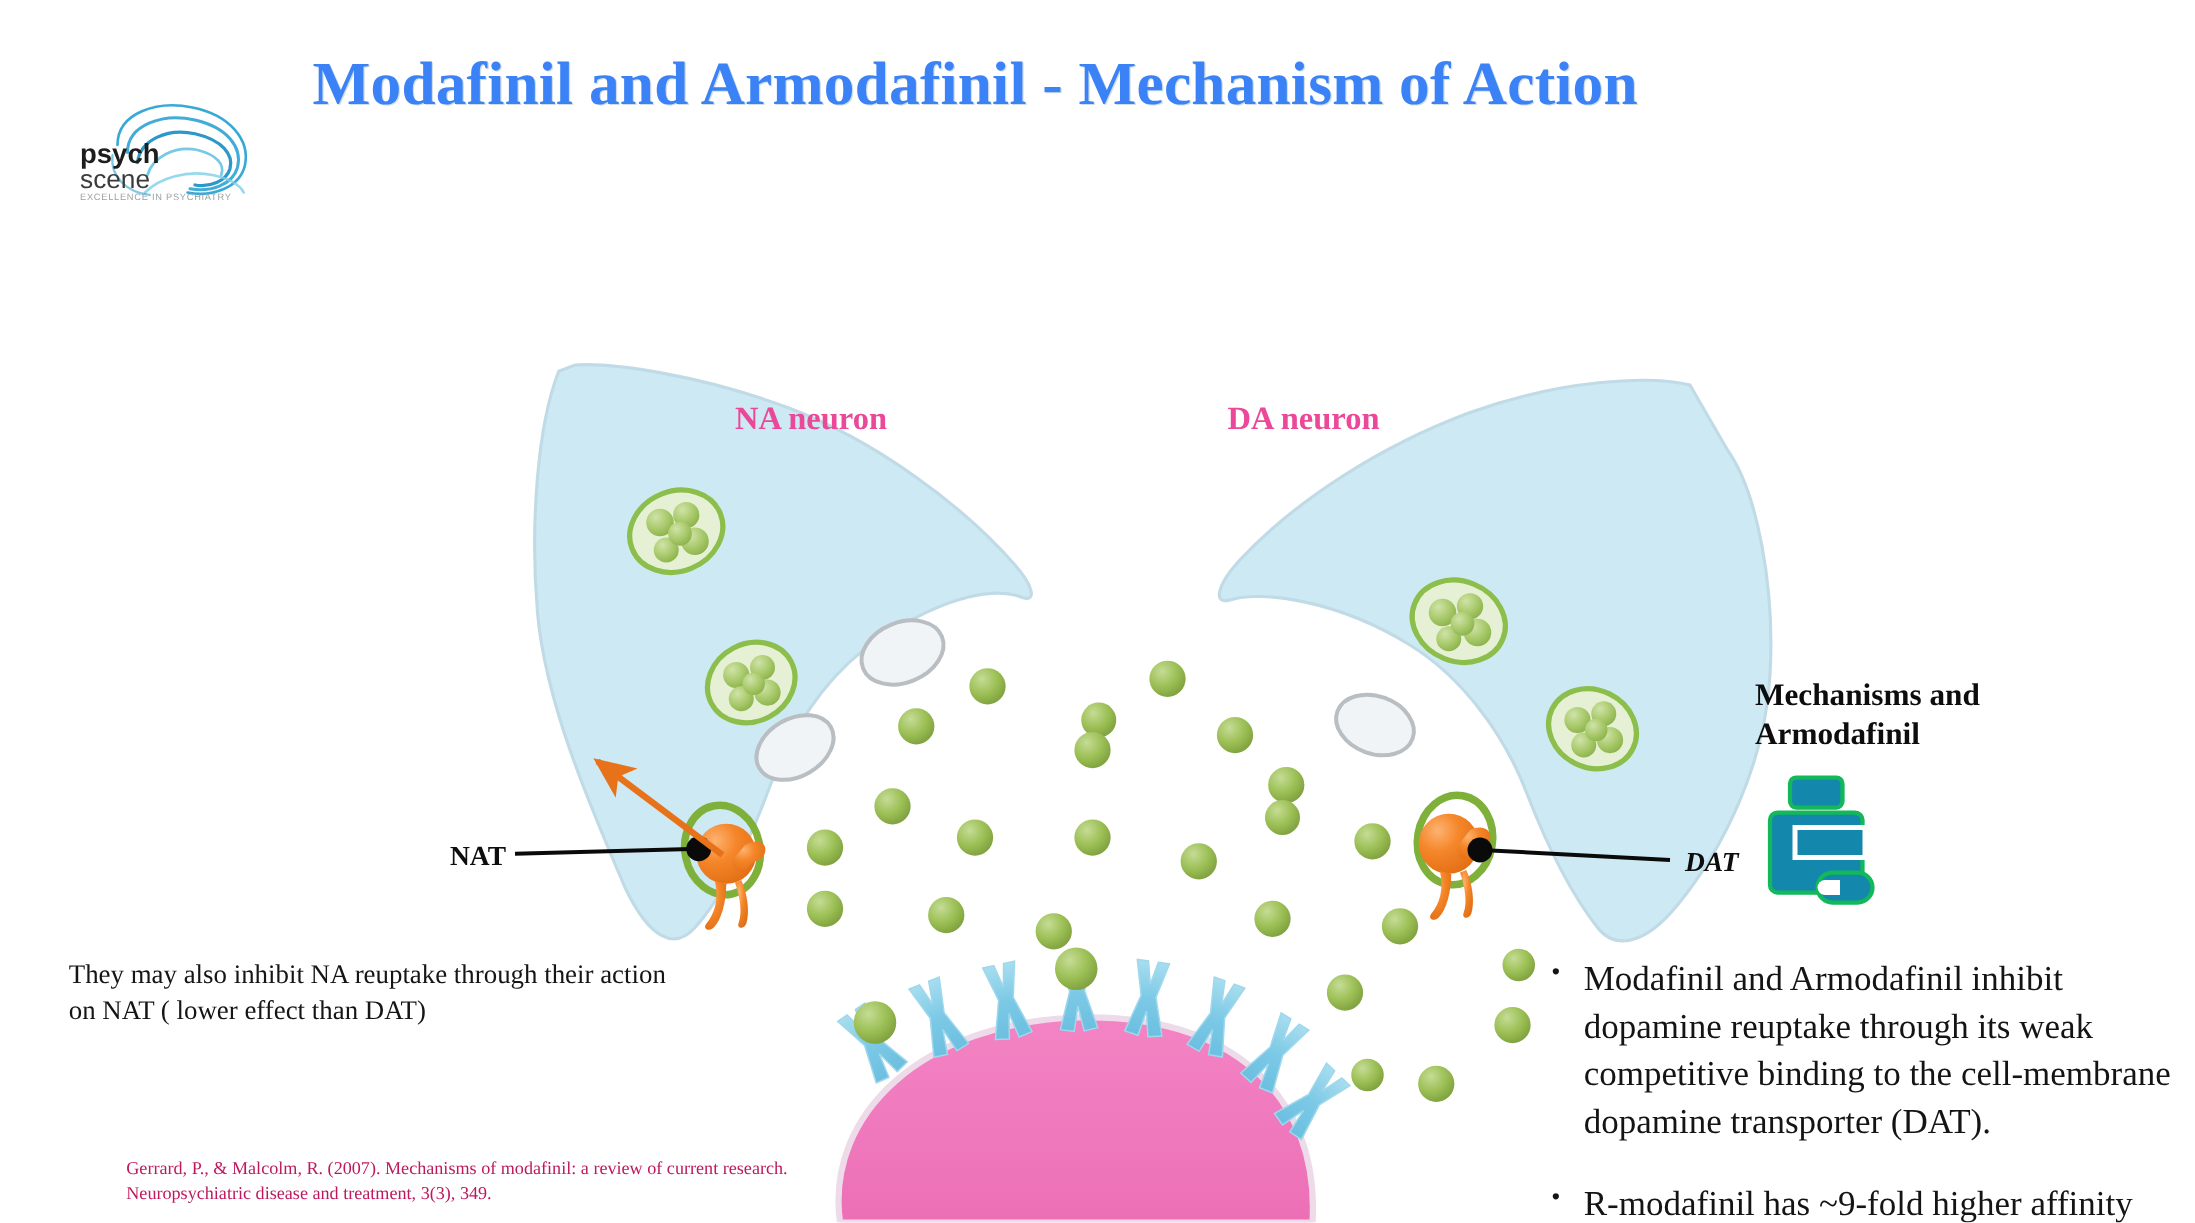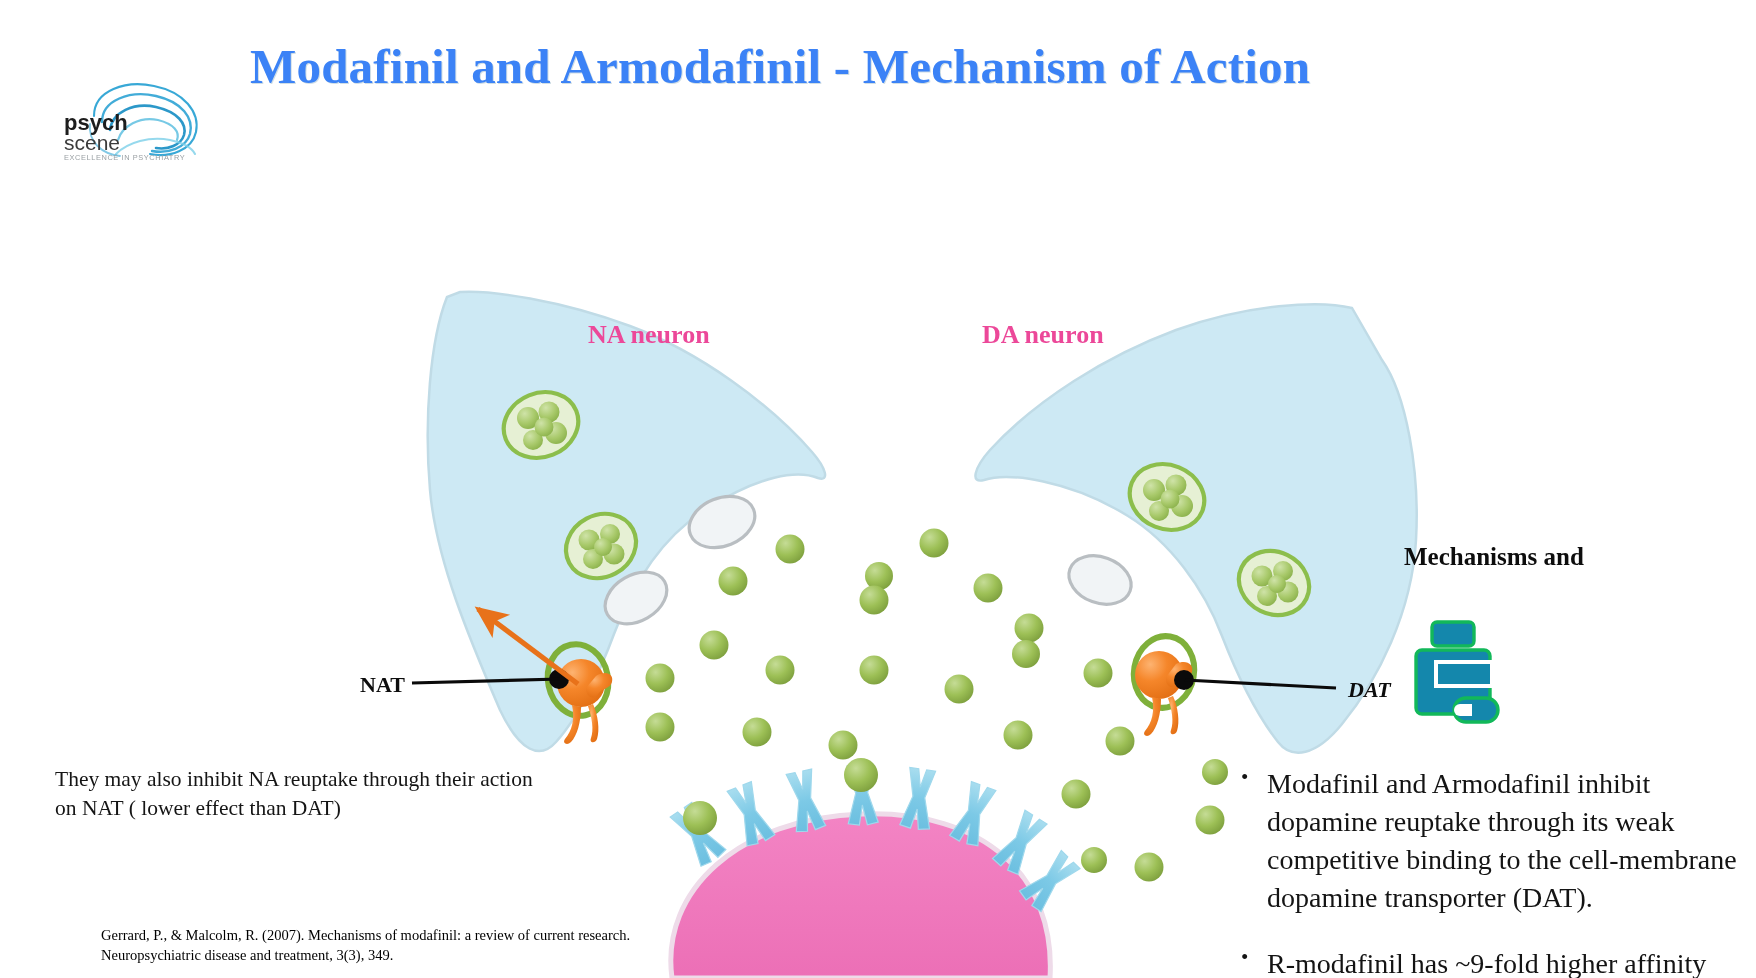--- a/index.html
+++ b/index.html
@@ -50,21 +50,21 @@
   
   .left-note{
     position:absolute;left:55px;top:765px;width:500px;
     font-size:21.5px;color:#151515;line-height:1.34;
     font-family:"Liberation Serif", serif;
   }
 
   
   .citation{
     position:absolute;left:101px;top:926px;width:530px;
-    font-size:14.5px;color:#000000;line-height:1.36;
+    font-size:14.5px;color:#be185d;line-height:1.36;
     font-family:"Liberation Serif", serif;
   }
 
   
   .bullets{
     position:absolute;left:1233px;top:765px;width:505px;
     font-size:28px;color:#141414;line-height:1.36;
     font-family:"Liberation Serif", serif;
   }
   .bullets .bl{position:relative;padding-left:34px;margin-bottom:28px;}
@@ -268,20 +268,21 @@
   </svg>
 
   <div class="nlabel" id="na-neuron-label">NA neuron</div>
   <div class="nlabel" id="da-neuron-label">DA neuron</div>
 
   <div class="tlabel" id="nat-label">NAT</div>
   <div class="tlabel" id="dat-label">DAT</div>
 
   <div class="drug-title">
     <div>Mechanisms and</div>
+    <div>Armodafinil</div>
   </div>
 
   <div style="position:absolute;left:1392px;top:612px;width:130px;height:130px;">
     <svg width="130" height="130" viewBox="0 0 130 130">
       <g fill="#1487ac" stroke="#12b85a" stroke-width="3.4" stroke-linejoin="round">
         <rect x="40" y="10" width="42" height="24" rx="5"></rect>
         <path d="M30 38 h62 a6 6 0 0 1 6 6 v52 a6 6 0 0 1 -6 6 h-62 a6 6 0 0 1 -6 -6 v-52 a6 6 0 0 1 6 -6 z"></path>
       </g>
       <rect x="44" y="50" width="56" height="24" fill="#1487ac" stroke="#ffffff" stroke-width="4"></rect>
       <g fill="#1487ac" stroke="#12b85a" stroke-width="3.4">

